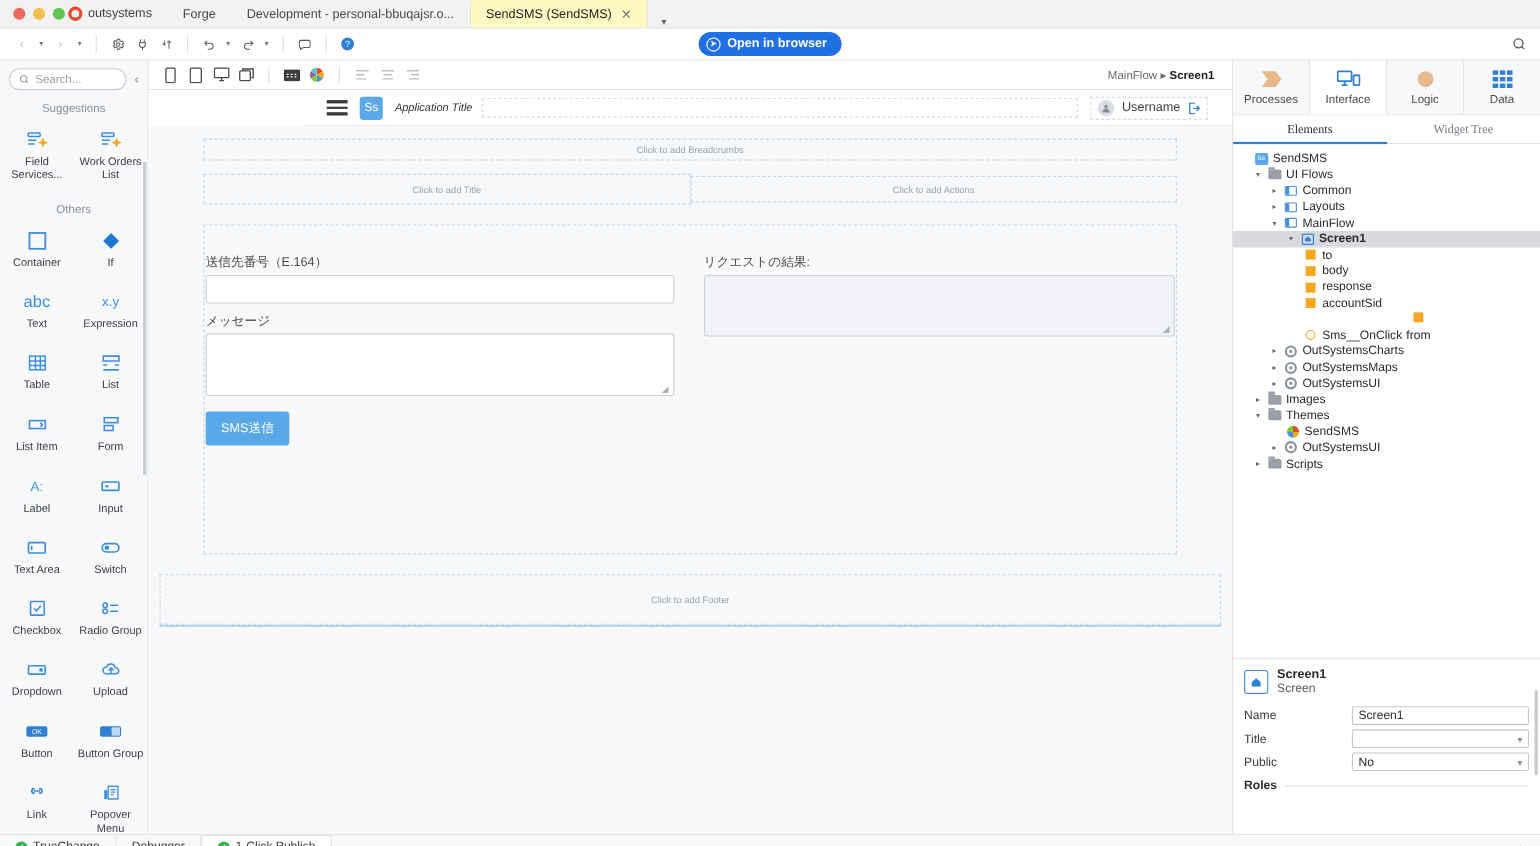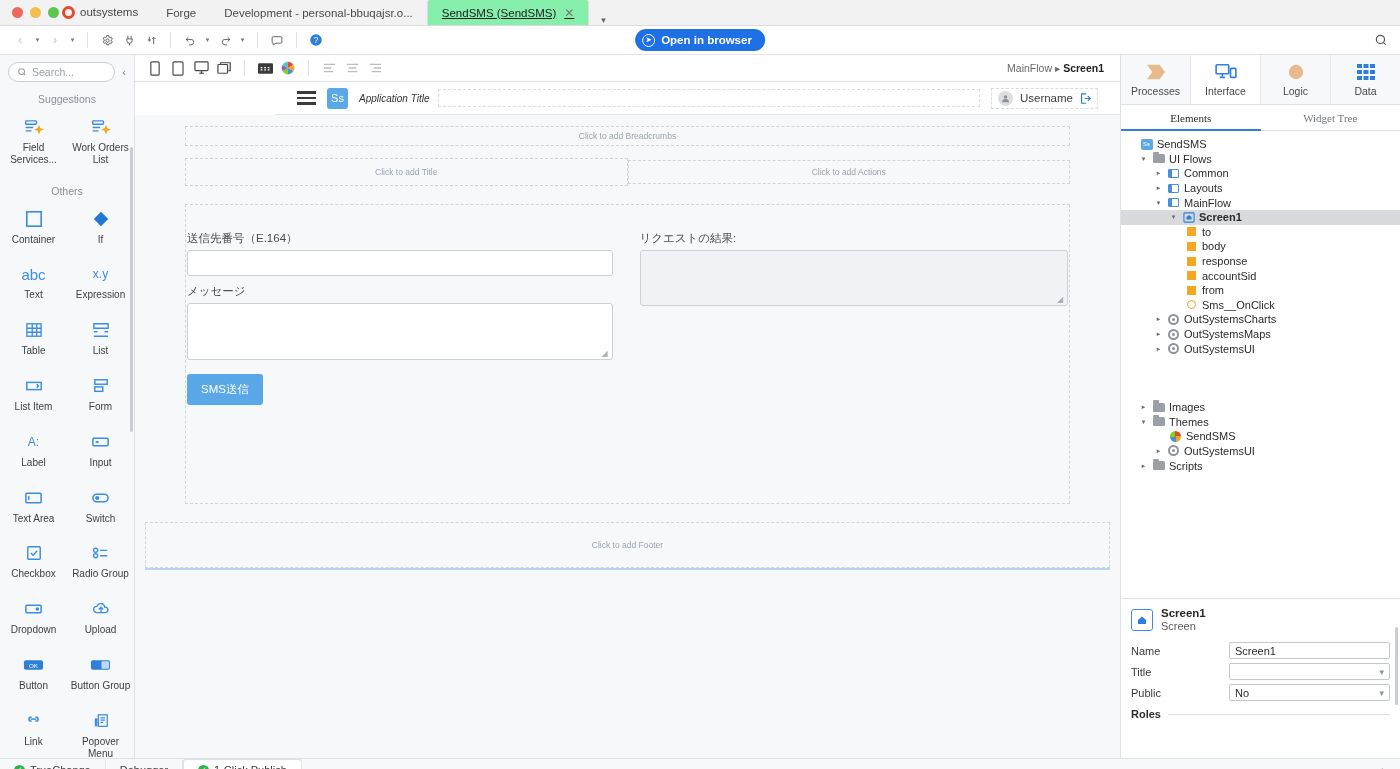--- a/index.html
+++ b/index.html
@@ -22,22 +22,22 @@
     display:flex; align-items:center; gap:5px; height:26px; padding:0 14px 0 0;
     margin-left:62px; font-size:11.5px; color:#444;
   }
   .os-logo { width:13px; height:13px; border-radius:50%; border:3px solid #e8492d; }
   .tabstrip { display:flex; align-items:flex-end; height:26px; }
   .tab {
     height:24px; display:flex; align-items:center; gap:8px; padding:0 14px;
     font-size:11.5px; color:#4a4a4a; white-space:nowrap; position:relative;
   }
   .tab.active {
-    background:#86efac; border:1px solid #dcdcdc; border-bottom:none;
-    border-radius:4px 4px 0 0; height:26px; color:#222;text-decoration:underline;
+    background:#fef9c3; border:1px solid #dcdcdc; border-bottom:none;
+    border-radius:4px 4px 0 0; height:26px; color:#222;
   }
   .tab .x { font-size:12px; color:#777; }
   .tab-caret { padding:0 12px; color:#666; font-size:9px; }
   
   .navbar {
     height:29px; background:#fff; border-bottom:1px solid #e2e2e2;
     display:flex; align-items:center; padding:0 10px; gap:2px; position:relative;
   }
   .nbtn { display:flex; align-items:center; justify-content:center; width:20px; height:20px;
           color:#5a5a5a; font-size:12px; border-radius:3px; }
@@ -753,21 +753,21 @@
             <span class="sq"></span>
           </span>
         <span class="tlabel">response</span>
       </div>
       <div class="trow" style="padding-left:64px;">
         <span class="tico">
             <span class="sq"></span>
           </span>
         <span class="tlabel">accountSid</span>
       </div>
-      <div class="trow" style="padding-left:64px;">
+      <div class="trow" style="padding-left:64px;flex-direction:column;">
         <span class="tico">
             <span class="sq"></span>
           </span>
         <span class="tlabel">from</span>
       </div>
       <div class="trow" style="padding-left:64px;">
         <span class="tico">
             <span class="circ-o"></span>
           </span>
         <span class="tlabel">Sms__OnClick</span>
@@ -792,21 +792,21 @@
       </div>
       <div class="trow" style="padding-left:33px;">
         <span class="tarrow">▸</span>
         <span class="tico">
             <span class="modico">
               <i></i>
             </span>
           </span>
         <span class="tlabel">OutSystemsUI</span>
       </div>
-      <div class="trow" style="padding-left:18px;margin-top:44px;">
+      <div class="trow" style="padding-left:18px;">
         <span class="tarrow">▸</span>
         <span class="tico">
             <span class="folder"></span>
           </span>
         <span class="tlabel">Images</span>
       </div>
       <div class="trow" style="padding-left:18px;">
         <span class="tarrow">▾</span>
         <span class="tico">
             <span class="folder"></span>

